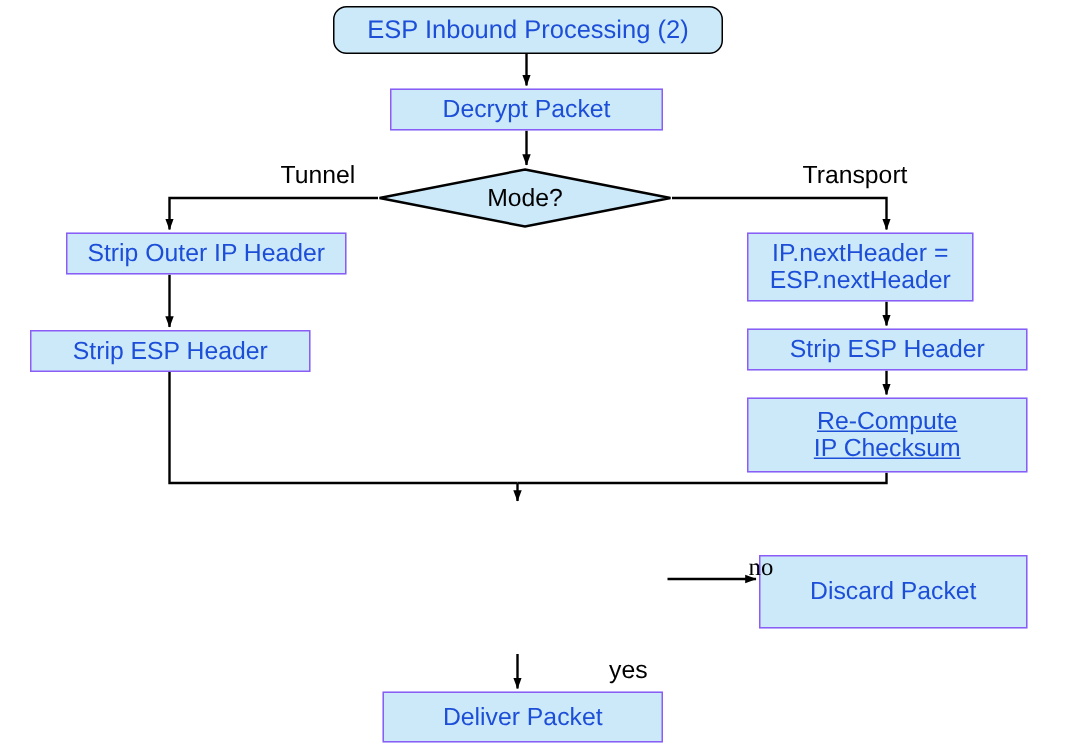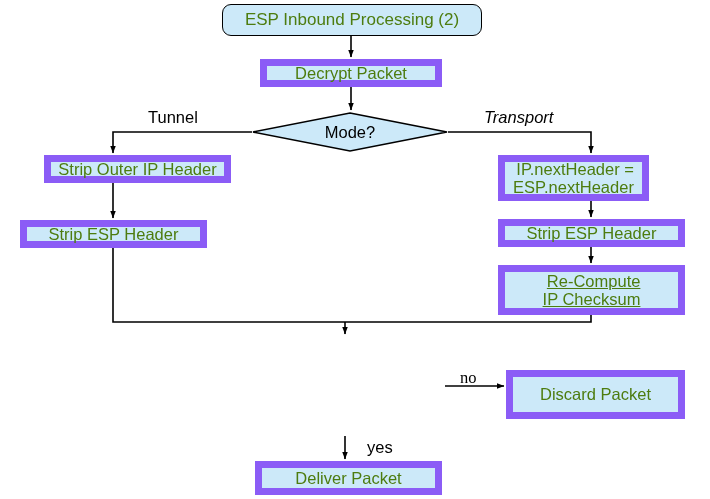--- a/index.html
+++ b/index.html
@@ -23,28 +23,28 @@
     top: 0;
     width: 710px;
     height: 499px;
   }
   .node {
     position: absolute;
     box-sizing: border-box;
     display: flex;
     align-items: center;
     justify-content: center;
-    text-align: right;
-    color: #4d7c0f;
+    text-align: center;
+    color: #1d4ed8;
     line-height: 1.12;
     white-space: pre-line;
   }
   .proc {
     background: #cce9f9;
-    border: 7px solid #8b5cf6;
+    border: 1px solid #8b5cf6;
     font-size: 16.5px;
   }
   .terminator {
     background: #cce9f9;
     border: 1px solid #000000;
     border-radius: 9px;
     font-size: 17px;
   }
   .decision-wrap {
     position: absolute;
@@ -64,20 +64,21 @@
     font-size: 16.5px;
     color: #000000;
     line-height: 1.15;
     white-space: pre-line;
   }
   .edge-label {
     position: absolute;
     font-size: 16.5px;
     color: #000000;
     white-space: nowrap;
+    margin-left: 39px;
   }
 </style>
 </head>
 <body>
 
 <div id="canvas">
 
   <svg id="edges" viewBox="0 0 710 499" width="710" height="499" xmlns="http://www.w3.org/2000/svg">
     <defs>
       <marker id="arrow" markerWidth="9" markerHeight="9" refX="7.2" refY="3.2" orient="auto" markerUnits="userSpaceOnUse">
@@ -134,17 +135,17 @@
 
   <div class="node proc" style="left:498px; top:265px; width:187px; height:50px;text-decoration:underline;">Re-Compute
 IP Checksum</div>
 
 
   <div class="node proc" style="left:255px; top:461px; width:187px; height:34px;">Deliver Packet</div>
 
   <div class="node proc" style="left:506px; top:370px; width:179px; height:49px;">Discard Packet</div>
 
   <div class="edge-label" style="left:148px; top:108px;">Tunnel</div>
-  <div class="edge-label" style="left:484px; top:108px;font-style:italic;">Transport</div>
+  <div class="edge-label" style="left:496px; top:108px;">Transport</div>
   <div class="edge-label" style="left:460px; top:368px;font-family:Liberation Serif, serif;">no</div>
   <div class="edge-label" style="left:367px; top:438px;">yes</div>
 
 </div>
 
 </body></html>

